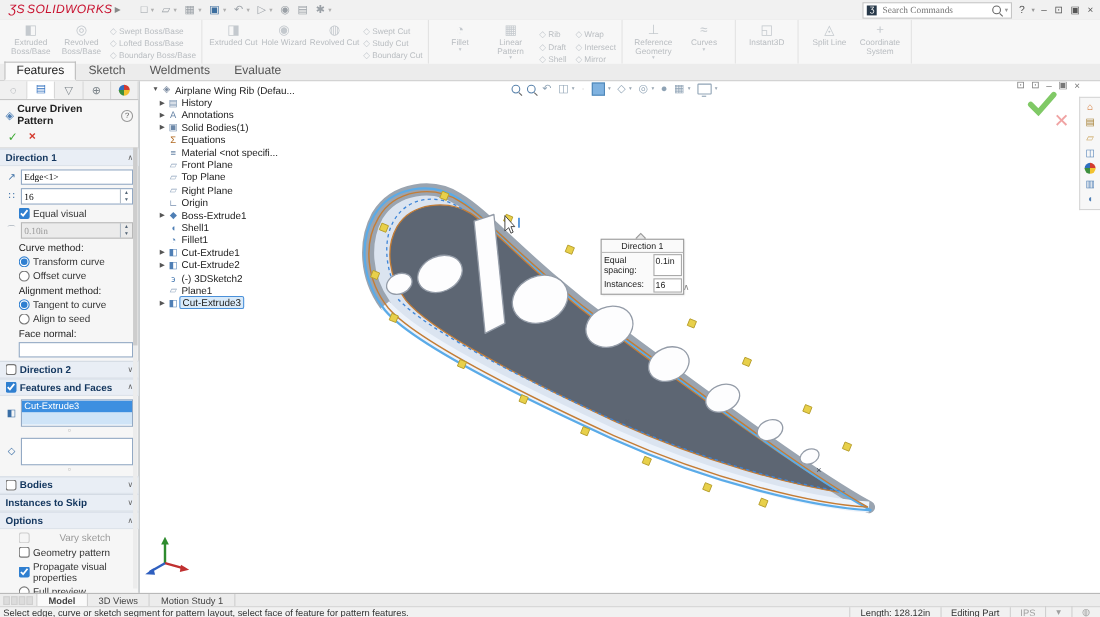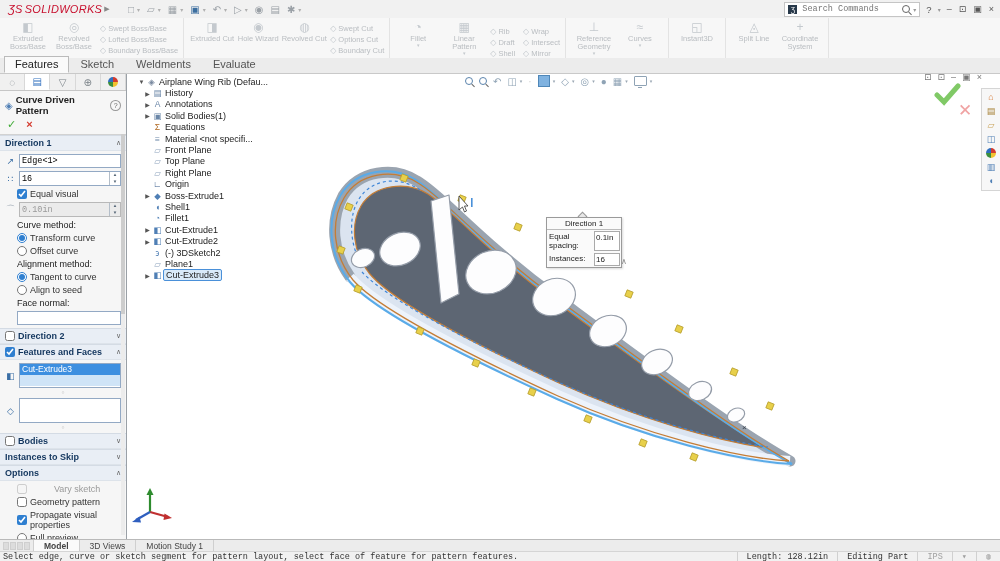--- a/index.html
+++ b/index.html
@@ -1,19 +1,19 @@
 <!DOCTYPE html>
 <html><head>
 <meta charset="utf-8">
 <style>
   html,body{margin:0;padding:0;}
   body{width:1000px;height:561px;position:relative;overflow:hidden;background:#fff;
        font-family:"Liberation Sans","DejaVu Sans",sans-serif;font-size:9.5px;color:#333;
        -webkit-font-smoothing:antialiased;}
-  input{font-family:Liberation Mono, monospace;accent-color:#2f7fd0;}
+  input{font-family:Liberation Serif, serif;accent-color:#2f7fd0;}
   
   .titlebar{position:absolute;left:0;top:0;width:1000px;height:18px;background:#f1f1f1;
             border-bottom:1px solid #d9d9d9;display:flex;align-items:center;}
   .logo{display:flex;align-items:center;gap:2px;padding:0 8px;font-weight:normal;font-style:italic;
         color:#c8102e;font-size:11px;letter-spacing:.3px;}
   .qat{display:flex;align-items:center;gap:7px;color:#9aa0a6;font-size:10px;padding-left:10px;}
   .qat .dark{color:#3c6e9f;}
   .qat .dd{font-size:6px;color:#b0b0b0;margin-left:-4px;}
   .tb-title{position:absolute;left:0;right:0;text-align:center;font-size:9.5px;color:#444;pointer-events:none;}
   .tb-right{margin-left:auto;display:flex;align-items:center;gap:6px;padding-right:6px;}
@@ -114,21 +114,21 @@
               border:1px solid #999;transform:rotate(45deg);}
   .tt-chev{position:absolute;left:494px;top:183px;color:#888;font-size:8px;}
   
   .bottomtabs{position:absolute;left:0;top:539px;width:1000px;height:12px;background:#ececec;
               border-top:1px solid #b9b9b9;display:flex;align-items:stretch;font-size:8.5px;box-sizing:border-box;}
   .grips{display:flex;gap:1px;align-items:center;padding:0 3px;}
   .grips i{width:4px;height:6px;background:#dcdcdc;border:1px solid #cfcfcf;}
   .btab{padding:0 10px;display:flex;align-items:center;color:#444;border-right:1px solid #cfcfcf;}
   .btab.active{background:#fafafa;font-weight:bold;border-left:1px solid #cfcfcf;}
   .statusbar{position:absolute;left:0;top:551px;width:1000px;height:10px;background:#f1f1f1;
-             border-top:1px solid #d5d5d5;display:flex;align-items:center;font-size:8.5px;color:#333;box-sizing:border-box;font-family:Liberation Mono, monospace;}
+             border-top:1px solid #d5d5d5;display:flex;align-items:center;font-size:8.5px;color:#333;box-sizing:border-box;}
   .sb-msg{padding-left:3px;flex:1;white-space:nowrap;overflow:hidden;}
   .sb-right{display:flex;align-items:center;gap:0;}
   .sb-cell{padding:0 9px;border-left:1px solid #d0d0d0;white-space:nowrap;}
   .sb-cell.gray{color:#a0a0a0;}
 </style>
 </head>
 <body>
 
 <div class="titlebar">
   <div class="logo">
@@ -211,21 +211,21 @@
           <div class="ric">◍</div>
           <div>Revolved Cut</div>
         </div>
         <div class="small-list">
           <div class="small-item">
             <span class="sic">◇</span>
             <span>Swept Cut</span>
           </div>
           <div class="small-item">
             <span class="sic">◇</span>
-            <span>Options Cut</span>
+            <span>Study Cut</span>
           </div>
           <div class="small-item">
             <span class="sic">◇</span>
             <span>Boundary Cut</span>
           </div>
         </div>
       </div>
       <div class="rib-group">
         <div class="big-btn">
           <div class="ric">◔</div>

